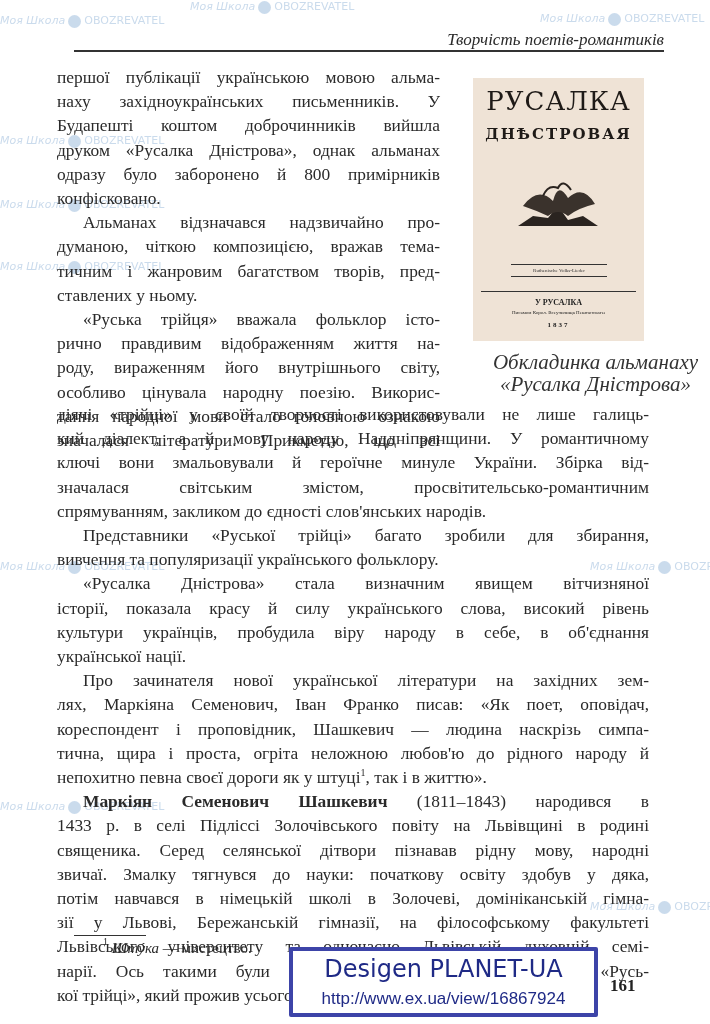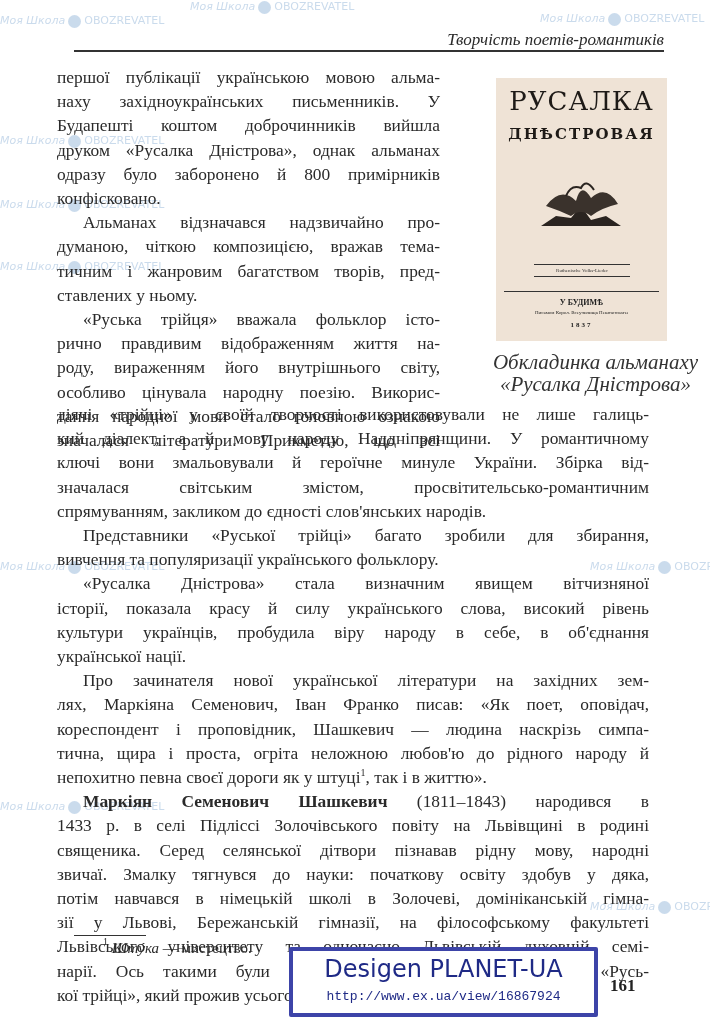--- a/index.html
+++ b/index.html
@@ -15,21 +15,21 @@
   }
   .text { position: absolute; left: 57px; font-size: 17.4px; line-height: 24.2px; text-align: justify; }
   .narrow { width: 383px; }
   .wide { width: 592px; }
   .line { display: block; text-align: justify; text-align-last: justify; white-space: nowrap; }
   .line.last { text-align-last: left; }
   b { font-weight: bold; }
   sup { font-size: 10px; vertical-align: top; position: relative; top: -4px; }
 
   .cover {
-    position: absolute; left: 496px; top: 78px; width: 171px; height: 263px;
+    position: absolute; left: 473px; top: 78px; width: 171px; height: 263px;
     background: #efe3d6;
   }
   .cover-title1 { position: absolute; left: 0; width: 100%; top: 8px; text-align: center; font-size: 26px; letter-spacing: 1px; color: #1e1a17; font-family: "DejaVu Serif", serif; }
   .cover-title2 { position: absolute; left: 0; width: 100%; top: 47px; text-align: center; font-size: 15px; letter-spacing: 2px; color: #1e1a17; font-family: "DejaVu Serif", serif; font-weight: bold; }
   .cover-emblem { position: absolute; left: 40px; top: 98px; width: 90px; height: 52px; }
   .cover-label { position: absolute; left: 38px; top: 186px; width: 96px; height: 11px; border-top: 1px solid #333; border-bottom: 1px solid #333; font-size: 5px; text-align: center; line-height: 11px; color:#333;}
   .cover-rule { position: absolute; left: 8px; top: 213px; width: 155px; height: 1px; background: #333; }
   .cover-city { position: absolute; left: 0; width: 100%; top: 220px; text-align: center; font-size: 8px; font-weight: bold; color:#222;}
   .cover-printer { position: absolute; left: 0; width: 100%; top: 232px; text-align: center; font-size: 5px; color:#222;}
   .cover-year { position: absolute; left: 0; width: 100%; top: 243px; text-align: center; font-size: 7px; letter-spacing: 2px; font-weight: bold; color:#222;}
@@ -40,21 +40,21 @@
   .footnote { position: absolute; left: 103px; top: 940px; font-size: 15px; }
   .footnote i { font-style: italic; }
   .footer-left { position: absolute; left: 74px; top: 1036px; font-size: 14px; color: #333; }
   .page-num { position: absolute; left: 610px; top: 976px; font-size: 17px; font-weight: bold; color: #222; }
 
   .stamp {
     position: absolute; left: 289px; top: 947px; width: 309px; height: 70px; border: 4px solid #3d44a8; border-radius: 2px;
     background: #fff; box-sizing: border-box;
   }
   .stamp-title { position: absolute; left: 0; width: 100%; top: 4px; text-align: center; font-family: "DejaVu Sans", sans-serif; font-size: 24px; color: #1f2a86; }
-  .stamp-url { position: absolute; left: 0; width: 100%; top: 38px; text-align: center; font-family: Liberation Mono, monospace; font-size: 13px; color: #1f2a86; }
+  .stamp-url { position: absolute; left: 0; width: 100%; top: 38px; text-align: center; font-family: Liberation Sans, sans-serif; font-size: 17px; color: #1f2a86; }
 
   .wm { position: absolute; font-family: "DejaVu Sans", sans-serif; font-size: 11px; color: #b9cfe6; opacity: 0.75; white-space: nowrap; pointer-events: none; }
   .wm .logo { display: inline-block; width: 13px; height: 13px; border-radius: 50%; background: #b9cfe6; vertical-align: middle; margin: 0 3px; }
   .wm .a { font-style: italic; margin-top: 48px; }
 </style>
 </head>
 <body>
 
 <div class="wm" style="left:0;top:14px;"><span class="a">Моя Школа</span><span class="logo"></span><span>OBOZREVATEL</span></div>
 <div class="wm" style="left:190px;top:0px;"><span class="a">Моя Школа</span><span class="logo"></span><span>OBOZREVATEL</span></div>
@@ -92,21 +92,21 @@
 <div class="cover">
   <div class="cover-title1">РУСАЛКА</div>
   <div class="cover-title2">ДНѢСТРОВАЯ</div>
   <svg class="cover-emblem" viewBox="0 0 90 52">
     <path d="M5 50 L85 50 L70 40 L55 44 L45 30 L35 42 L20 40 Z" fill="#2a2420"></path>
     <path d="M10 30 Q25 10 40 25 Q45 5 55 22 Q70 8 82 28 Q65 32 55 40 Q45 32 35 40 Q22 34 10 30 Z" fill="#3a322c"></path>
     <path d="M30 20 Q35 8 45 12 Q50 2 58 14" stroke="#2a2420" stroke-width="2" fill="none"></path>
   </svg>
   <div class="cover-label">Ruthenische Volks-Lieder</div>
   <div class="cover-rule"></div>
-  <div class="cover-city">У БУДИМѢ</div>
+  <div class="cover-city">У РУСАЛКА</div>
   <div class="cover-printer">Письмом Корол. Всеучилища Пештанскагω</div>
   <div class="cover-year">1837</div>
 </div>
 <div class="caption">
   <div>Обкладинка альманаху</div>
   <div>«Русалка Дністрова»</div>
 </div>
 
 <div class="text wide" style="top:402px;">
   <span class="line">діячі «трійці» у своїй творчості використовували не лише галиць-</span>

